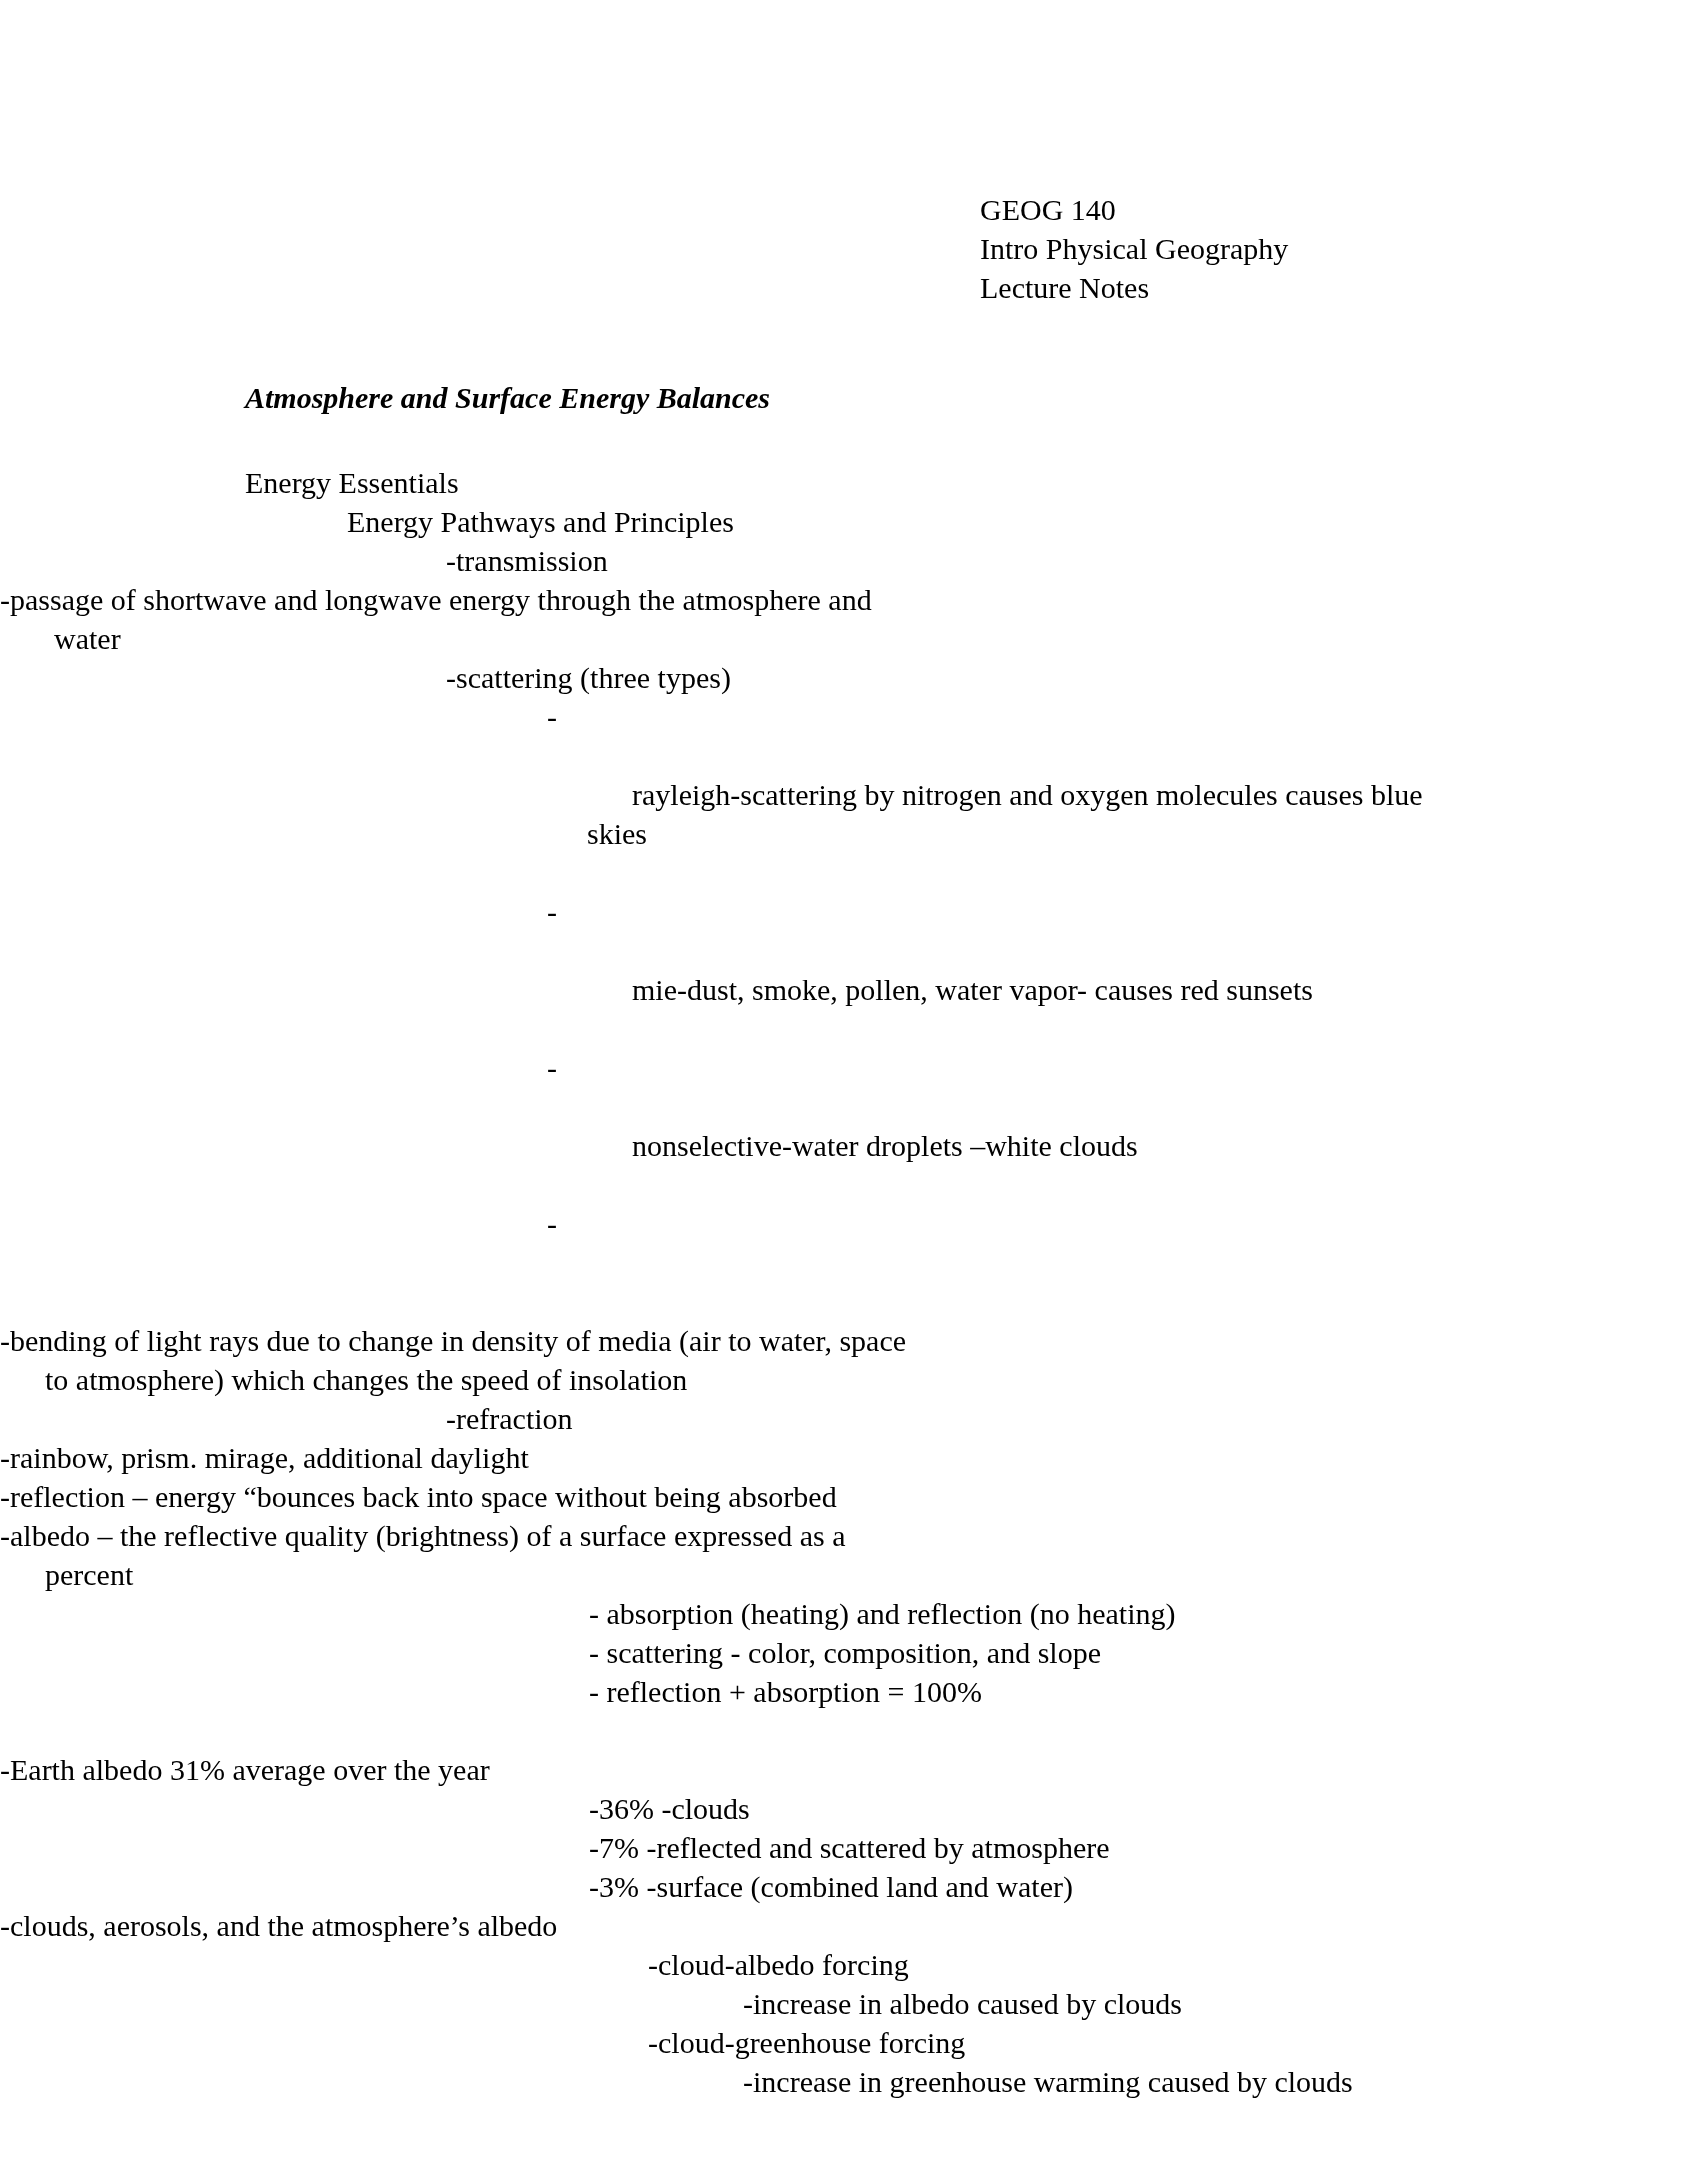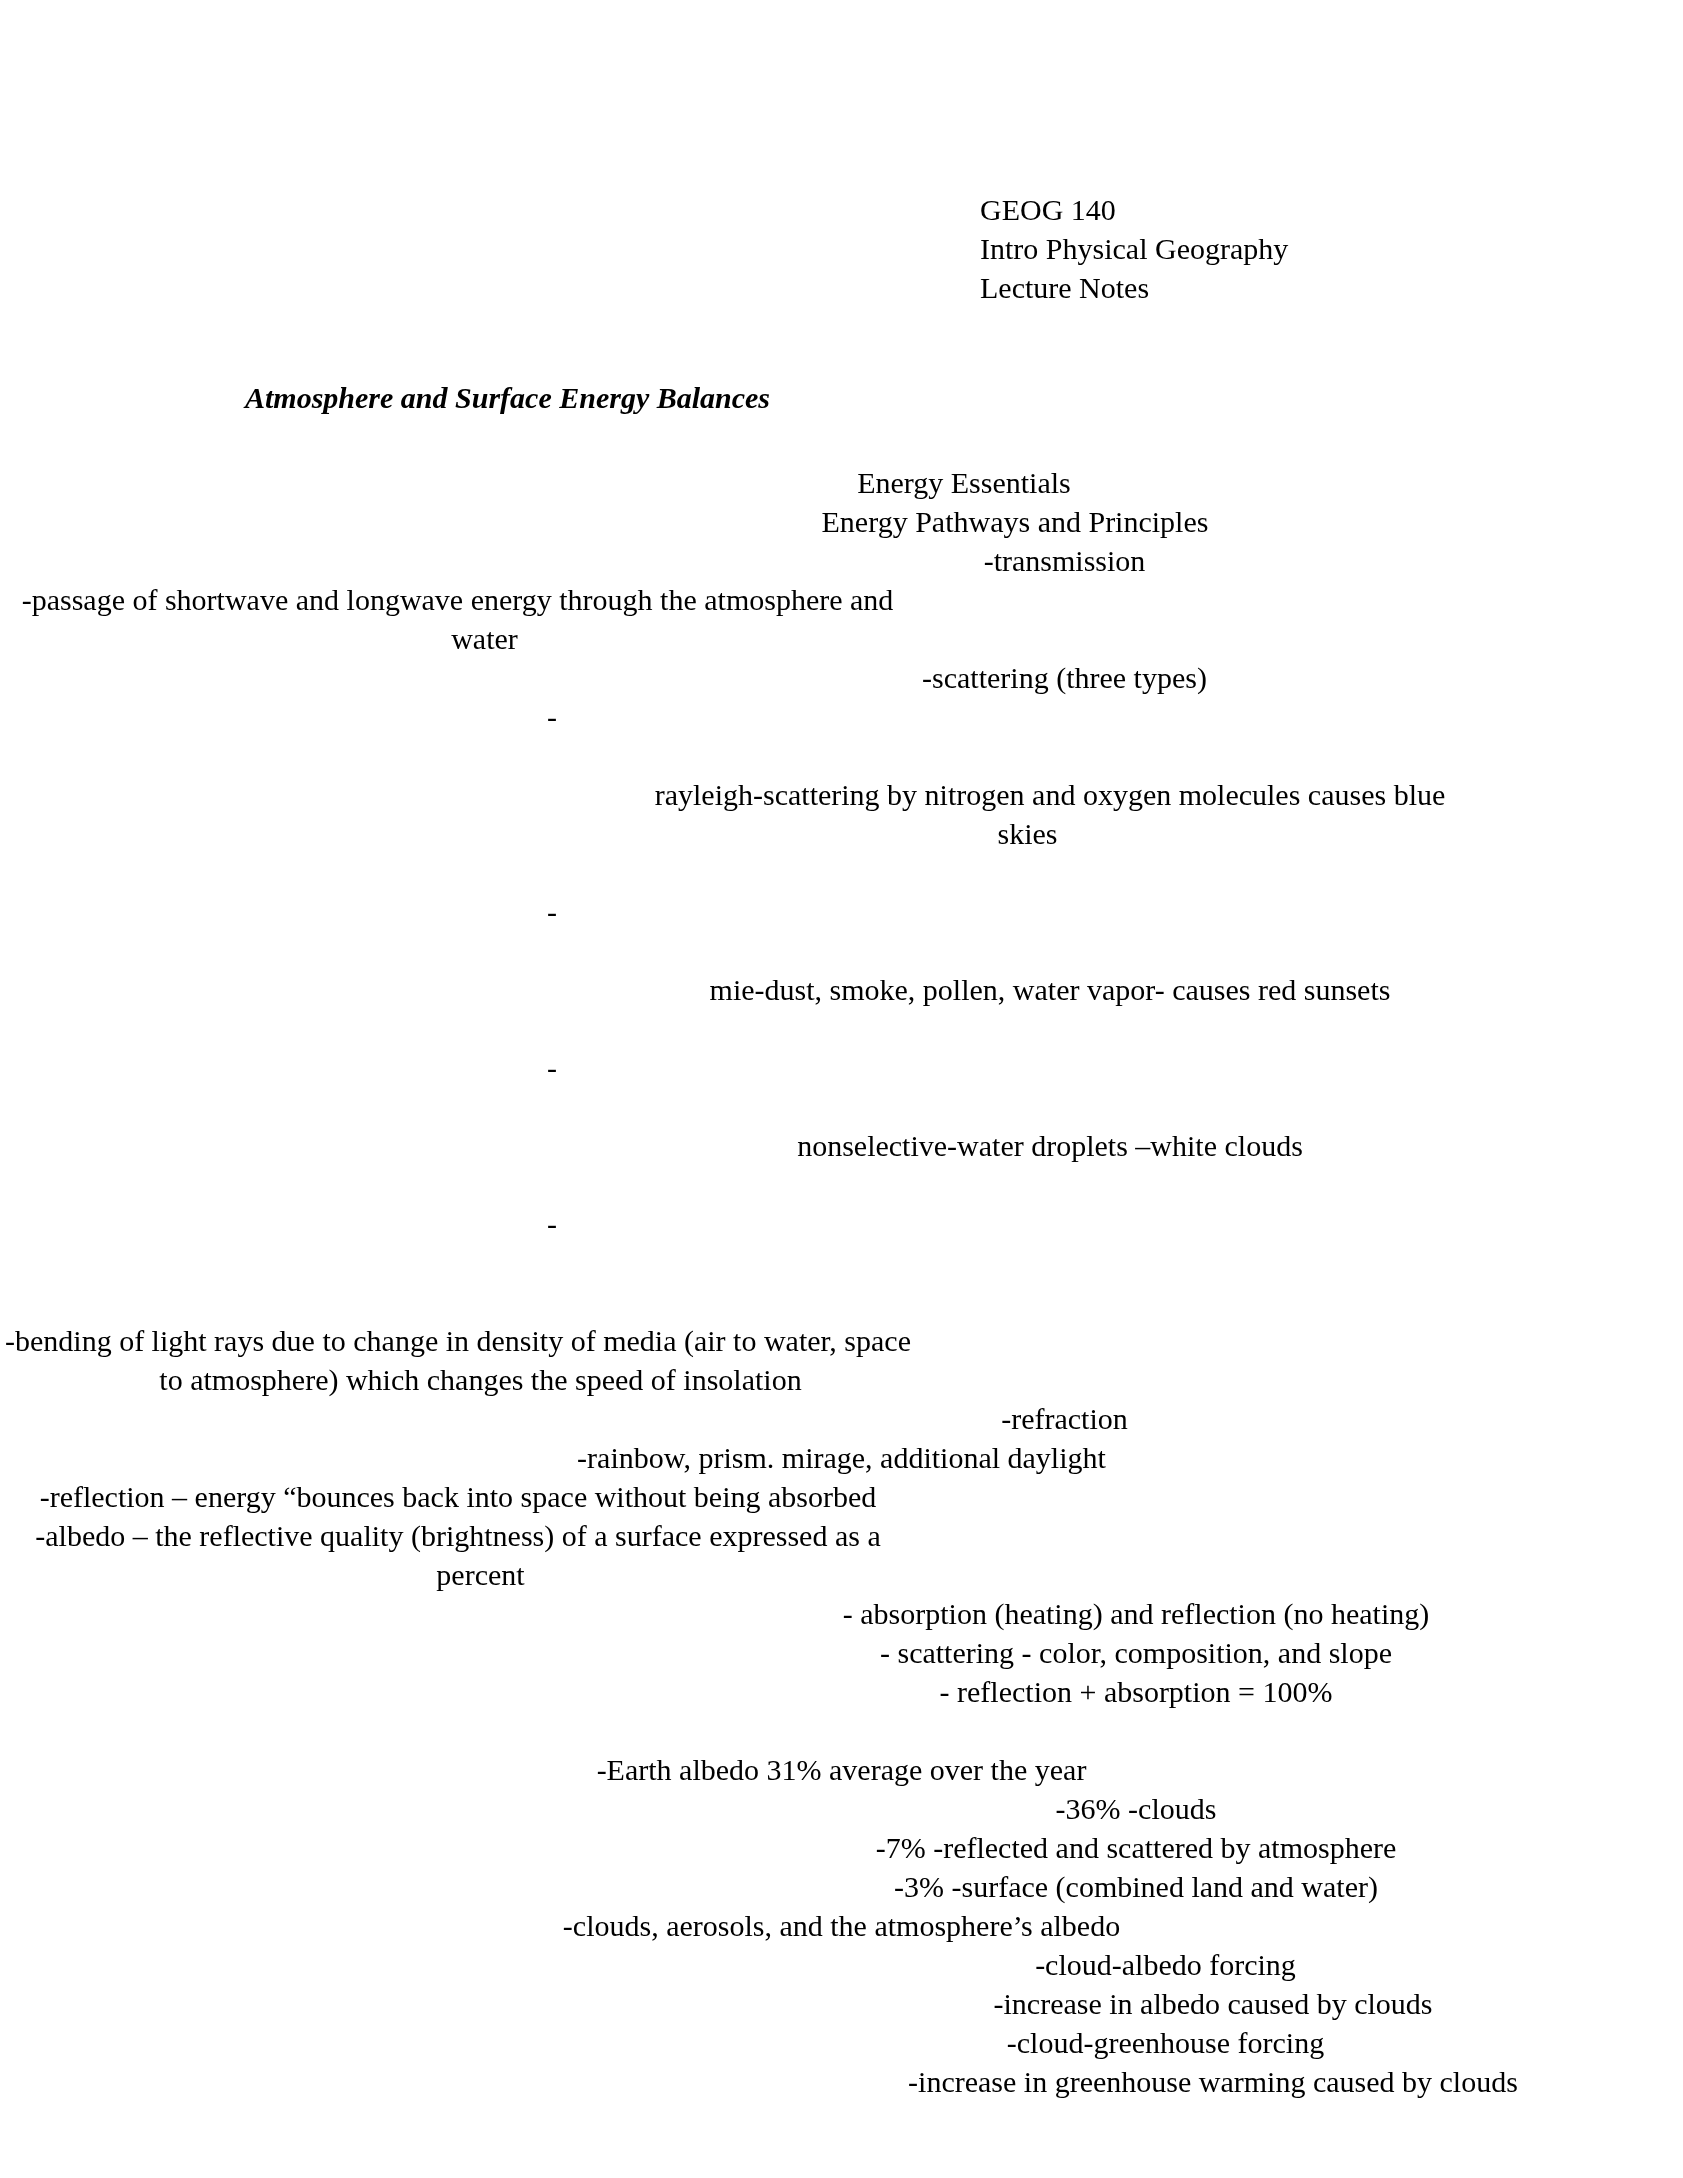--- a/index.html
+++ b/index.html
@@ -48,21 +48,20 @@
     top: 463px;
     width: 1683px;
     font-size: 30px;
     line-height: 39px;
   }
 
   .ln {
     position: relative;
     white-space: pre-wrap;
     min-height: 39px;
-    text-align: center;
   }
   .ln.blank {
     height: 39px;
     min-height: 39px;
   }
 
   
   .i0  { margin-left: 245px;  }
   .i1  { margin-left: 347px;  }
   .i2  { margin-left: 446px;  }

